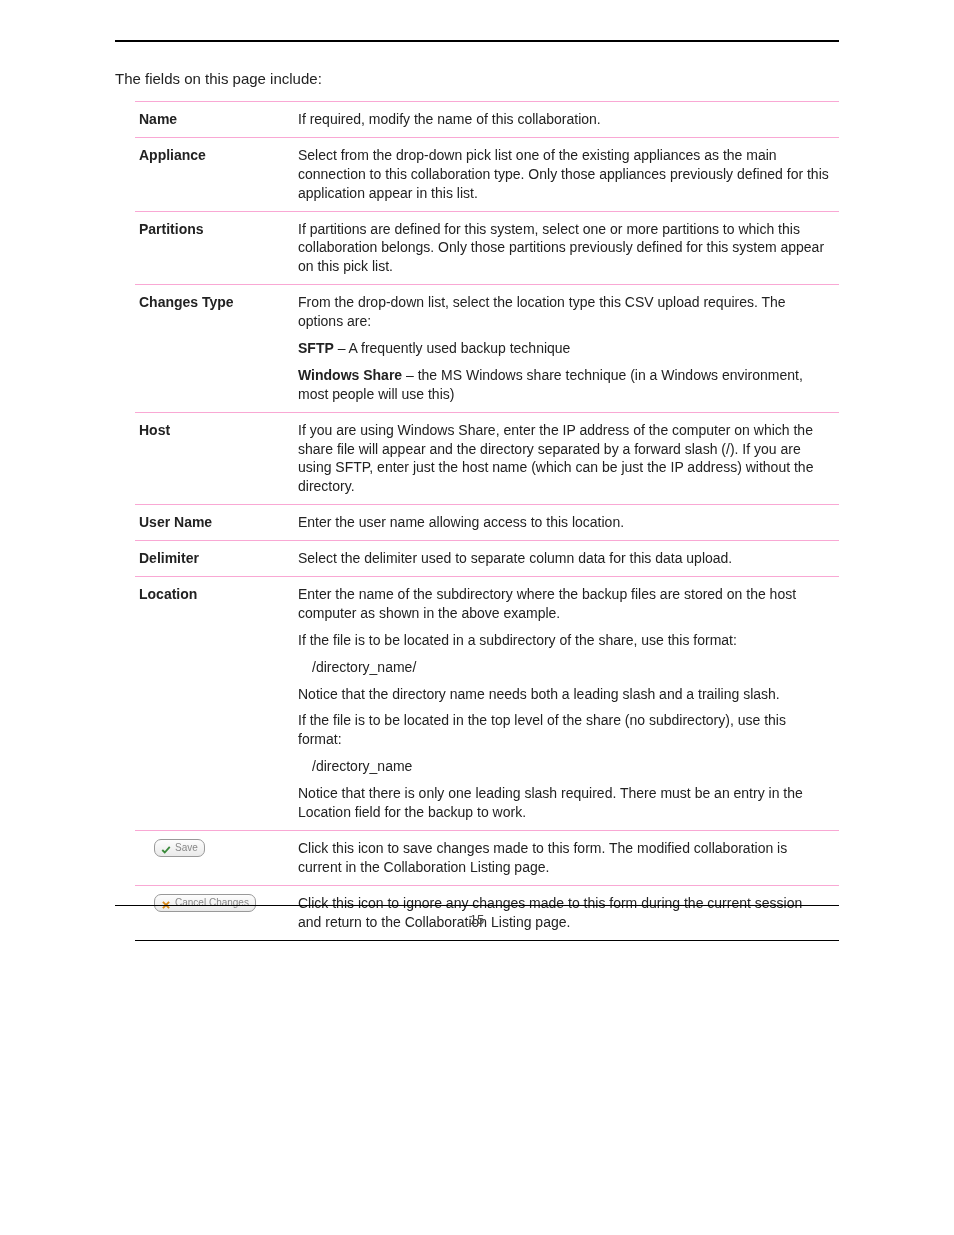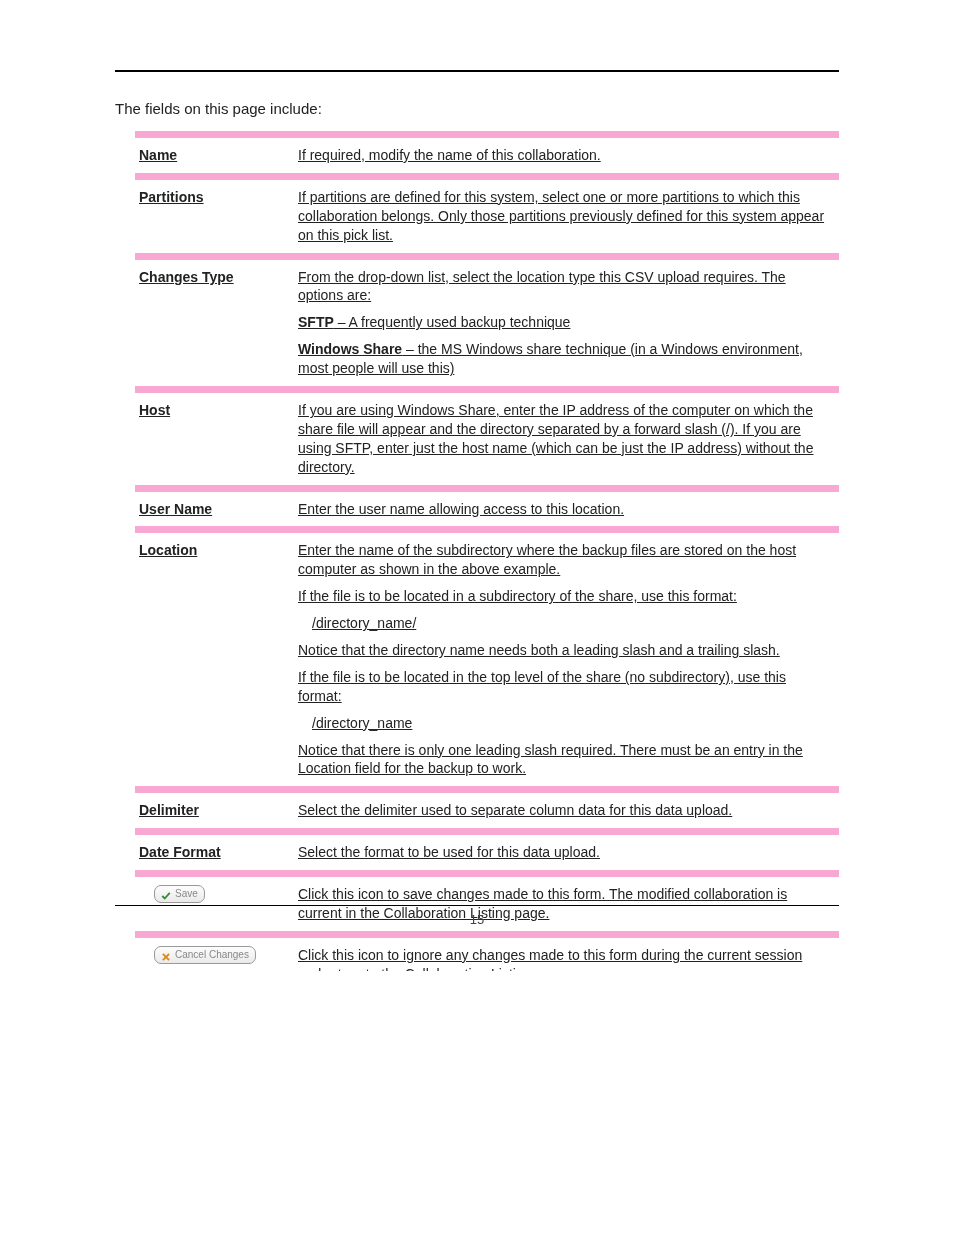--- a/index.html
+++ b/index.html
@@ -7,44 +7,43 @@
     font-size: 14px;
     color: #222;
     margin: 0;
     padding: 0;
     background: #fff;
   }
   .page {
     width: 954px;
     height: 971px;
     box-sizing: border-box;
-    padding: 70px 115px 50px 115px;
+    padding: 40px 115px 50px 115px;
     position: relative;
   }
   .top-rule {
     border-top: 2px solid #000;
     margin-bottom: 28px;
   }
   .intro {
     font-size: 15px;
     margin-bottom: 14px;
   }
   table.fields {
     border-collapse: collapse;
     width: 100%;
     margin-left: 20px;
     width: calc(100% - 20px);
   }
   table.fields td {
-    border-top: 7px solid #f9a8d4;
+    border-top: 1px solid #f9a8d4;
     padding: 8px 10px 8px 4px;
     vertical-align: top;
     font-size: 14px;
     line-height: 1.35;
-    text-decoration: underline;
   }
   table.fields tr:last-child td {
     border-bottom: 1px solid #000;
   }
   table.fields td.label {
     width: 145px;
     font-weight: bold;
   }
   table.fields td.label.plain {
     font-weight: normal;
@@ -102,58 +101,58 @@
 
   <div class="intro">The fields on this page include:</div>
 
   <table class="fields">
     <tbody>
         <tr>
       <td class="label">Name</td>
       <td class="desc">If required, modify the name of this collaboration.</td>
     </tr>
     <tr>
+      <td class="label">Appliance</td>
+      <td class="desc">Select from the drop-down pick list one of the existing appliances as the main connection to this collaboration type. Only those appliances previously defined for this application appear in this list.</td>
+    </tr>
+    <tr>
       <td class="label">Partitions</td>
       <td class="desc">If partitions are defined for this system, select one or more partitions to which this collaboration belongs. Only those partitions previously defined for this system appear on this pick list.</td>
     </tr>
     <tr>
       <td class="label">Changes Type</td>
       <td class="desc">
         <p>From the drop-down list, select the location type this CSV upload requires. The options are:</p>
         <p><b>SFTP</b><span> – A frequently used backup technique</span></p>
         <p><b>Windows Share</b><span> – the MS Windows share technique (in a Windows environment, most people will use this)</span></p>
       </td>
     </tr>
     <tr>
       <td class="label">Host</td>
       <td class="desc">If you are using Windows Share, enter the IP address of the computer on which the share file will appear and the directory separated by a forward slash (/). If you are using SFTP, enter just the host name (which can be just the IP address) without the directory.</td>
     </tr>
     <tr>
       <td class="label">User Name</td>
       <td class="desc">Enter the user name allowing access to this location.</td>
     </tr>
     <tr>
+      <td class="label">Delimiter</td>
+      <td class="desc">Select the delimiter used to separate column data for this data upload.</td>
+    </tr>
+    <tr>
       <td class="label">Location</td>
       <td class="desc">
         <p>Enter the name of the subdirectory where the backup files are stored on the host computer as shown in the above example.</p>
         <p>If the file is to be located in a subdirectory of the share, use this format:</p>
         <p class="indent">/directory_name/</p>
         <p>Notice that the directory name needs both a leading slash and a trailing slash.</p>
         <p>If the file is to be located in the top level of the share (no subdirectory), use this format:</p>
         <p class="indent">/directory_name</p>
         <p>Notice that there is only one leading slash required. There must be an entry in the Location field for the backup to work.</p>
       </td>
-    </tr>
-    <tr>
-      <td class="label">Delimiter</td>
-      <td class="desc">Select the delimiter used to separate column data for this data upload.</td>
-    </tr>
-    <tr>
-      <td class="label">Date Format</td>
-      <td class="desc">Select the format to be used for this data upload.</td>
     </tr>
     <tr>
       <td class="label">
         <span class="btn-img">
           <svg viewBox="0 0 16 16">
                 <path fill="none" stroke="#3a8a3a" stroke-width="3" d="M2 8 L6 12 L14 3"></path>
               </svg>
           <span>Save</span>
         </span>
       </td>

